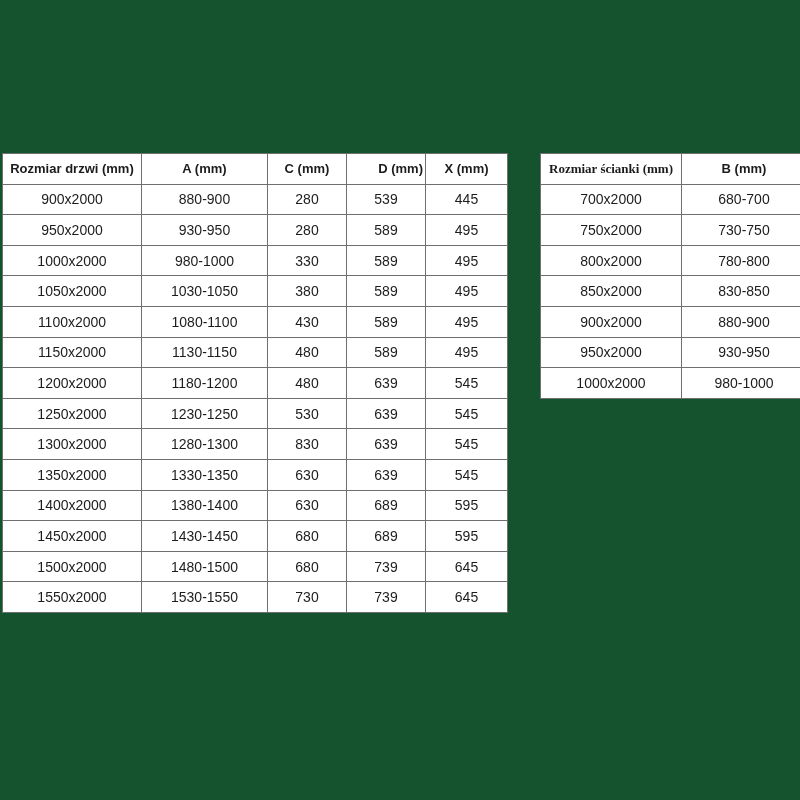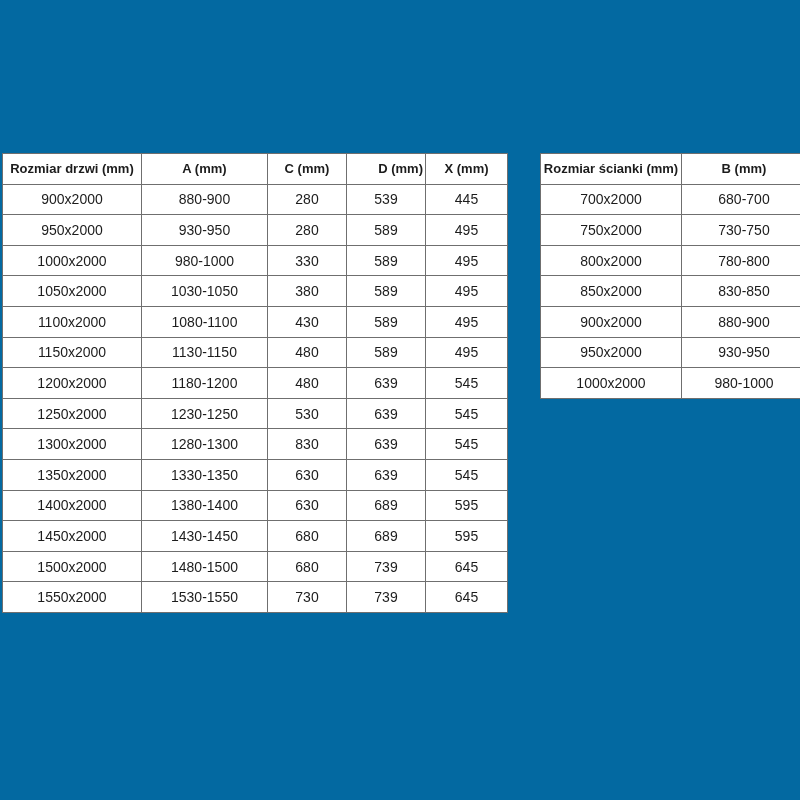--- a/index.html
+++ b/index.html
@@ -7,21 +7,21 @@
     padding: 0;
     background: #ffffff;
     width: 800px;
     height: 800px;
     font-family: "Liberation Sans", sans-serif;
   }
   .canvas {
     position: relative;
     width: 800px;
     height: 800px;
-    background: #0369a1;
+    background: #14532d;
     overflow: hidden;
   }
   table.size-table {
     position: absolute;
     border-collapse: collapse;
     table-layout: fixed;
     background: #ffffff;
   }
   #door-table {
     left: 2px;
@@ -50,21 +50,21 @@
   }
   .size-table td {
     font-size: 14px;
     font-weight: normal;
   }
   #door-table th:nth-child(1) { width: 134px; }
   #door-table th:nth-child(2) { width: 121px; }
   #door-table th:nth-child(3) { width: 74px; }
   #door-table th:nth-child(4) { width: 74px; text-align: right; }
   #door-table th:nth-child(5) { width: 77px; }
-  #wall-table th:nth-child(1) { width: 136px; }
+  #wall-table th:nth-child(1) { width: 136px; font-family: Liberation Serif, serif; }
   #wall-table th:nth-child(2) { width: 120px; }
 </style>
 </head>
 <body>
 
 <div class="canvas">
   <table id="door-table" class="size-table">
       <thead>
         <tr>
           <th>Rozmiar drzwi (mm)</th>

